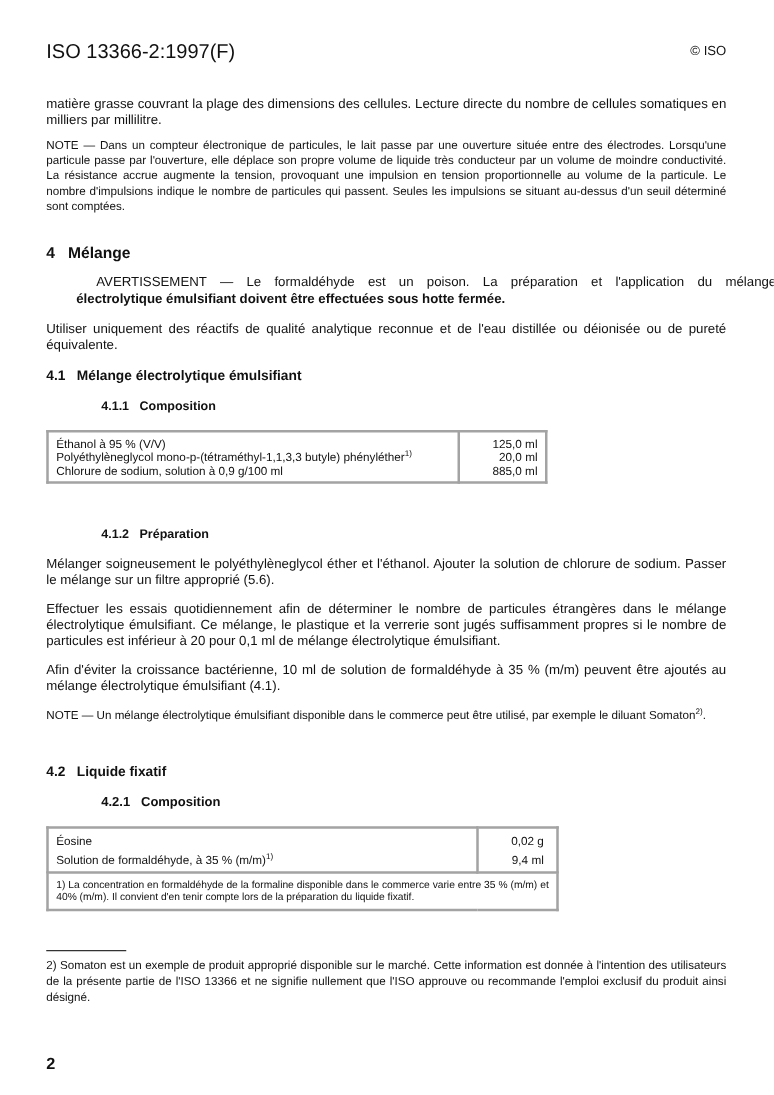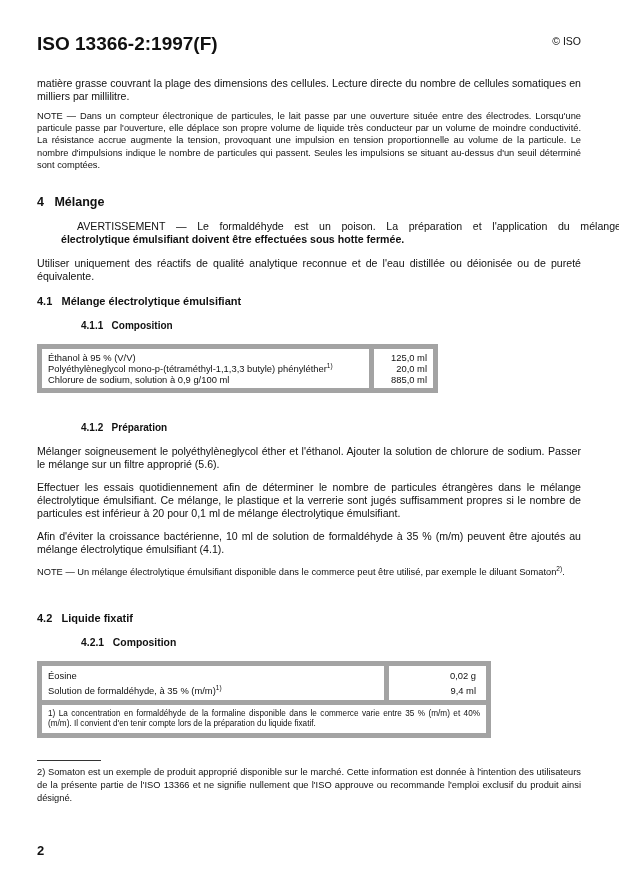--- a/index.html
+++ b/index.html
@@ -1,28 +1,28 @@
 <!DOCTYPE html>
 <html><head>
 <meta charset="utf-8">
 <style>
   html, body { margin:0; padding:0; background:#fff; }
   body { width:619px; height:876px; position:relative; overflow:hidden;
          font-family:"Liberation Sans", sans-serif; color:#111; }
   .abs { position:absolute; }
-  .hdr-left { left:37px; top:33px; font-weight:bold; font-size:19px; }
+  .hdr-left { left:37px; top:33px; font-weight:normal; font-size:16px; }
   .hdr-right { right:38px; top:35px; font-size:10.5px; }
   p { margin:0; }
   .body { font-size:10.6px; line-height:13px; text-align:justify; }
   .note { font-size:9.3px; line-height:12.2px; text-align:justify; }
   .h1 { font-weight:bold; font-size:12.5px; }
   .h2 { font-weight:bold; font-size:11px; }
   .h3 { font-weight:bold; font-size:10px;margin-left:44px; }
   table.comp { border-collapse:collapse; position:absolute; font-size:9.4px; }
-  table.comp td { border:5px solid #a3a3a3; padding:2px 6px; vertical-align:top; }
+  table.comp td { border:2px solid #a3a3a3; padding:2px 6px; vertical-align:top; }
   .right { text-align:right; }
   sup { font-size:6.5px; vertical-align:super; line-height:0; }
   .fnline { position:absolute; left:37px; top:760px; width:64px; border-top:1px solid #333; }
   .pageno { position:absolute; left:37px; top:843px; font-weight:bold; font-size:13px; }
 </style>
 </head>
 <body>
 
 <div class="abs hdr-left">ISO 13366-2:1997(F)</div>
 <div class="abs hdr-right">© ISO</div>
@@ -75,21 +75,21 @@
 
 <div class="abs h2" style="left:37px;top:612px;text-align:right;">
   <span>4.2</span>&nbsp;&nbsp;
   <span>Liquide fixatif</span>
 </div>
 <div class="abs h2" style="left:37px;top:637px;font-size:10.4px;margin-left:44px;">
   <span>4.2.1</span>&nbsp;&nbsp;
   <span>Composition</span>
 </div>
 
-<table class="comp" style="left:37px;top:661px;width:454px;">
+<table class="comp" style="left:37px;top:661px;width:410px;">
   <tbody>
       <tr>
     <td style="width:330px;line-height:15px;padding-top:2px;padding-bottom:2px;">
       <div><span>Éosine</span></div>
       <div><span>Solution de formaldéhyde, à 35 % (m/m)</span><sup>1)</sup></div>
     </td>
     <td class="right" style="line-height:15px;padding-top:2px;padding-bottom:2px;padding-right:10px;">
       <div>0,02 g</div>
       <div>9,4 ml</div>
     </td>

